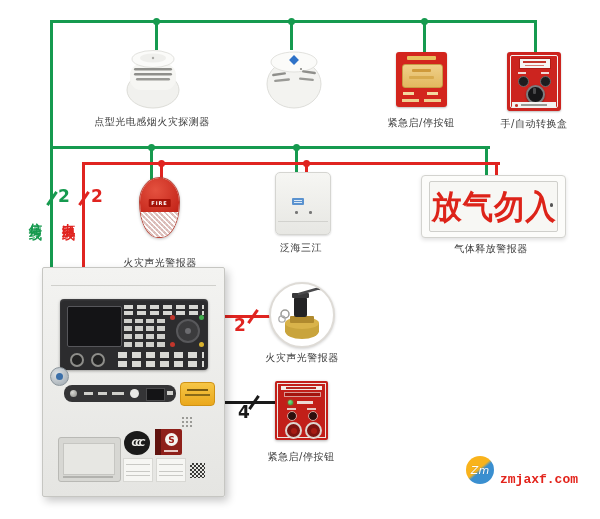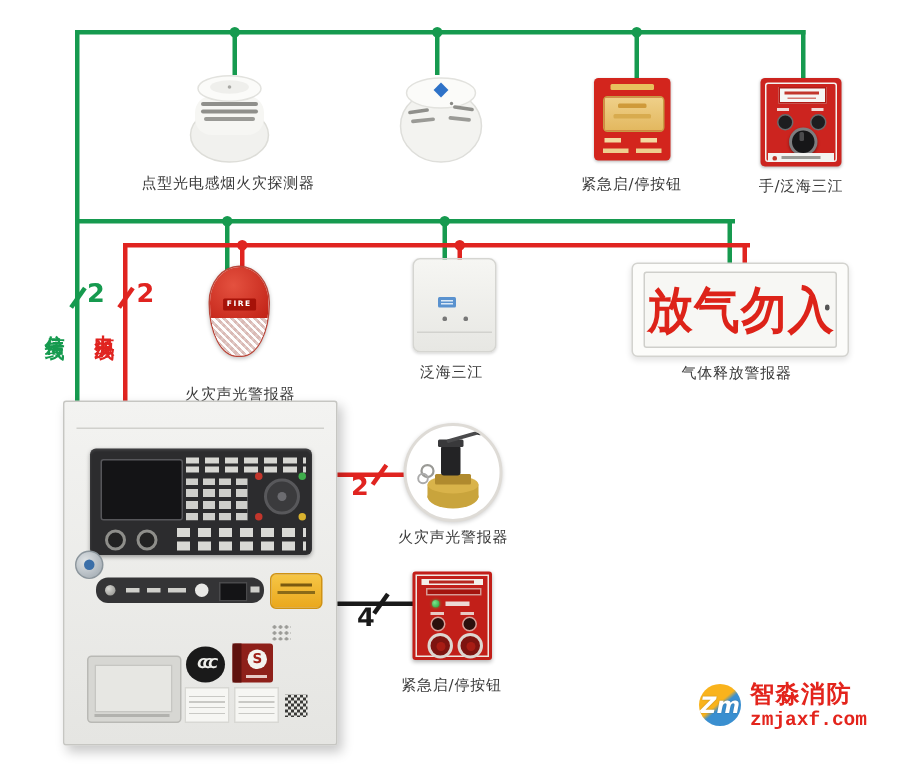--- a/index.html
+++ b/index.html
@@ -112,21 +112,21 @@
     <div class="abs" style="left:11px;top:24px;width:9px;height:9px;border-radius:50%;background:#1d1d1f;border:1px solid #6b6b6d;"></div>
     <div class="abs" style="left:33px;top:24px;width:9px;height:9px;border-radius:50%;background:#1d1d1f;border:1px solid #6b6b6d;"></div>
     <div class="abs" style="left:19px;top:33px;width:15px;height:15px;border-radius:50%;background:#161618;border:2px solid #7d7d7f;box-shadow:0 1px 2px rgba(0,0,0,.4);">
       <div class="abs" style="left:5px;top:1px;width:3px;height:6px;background:#4a4a4c;border-radius:1px;"></div>
     </div>
     <div class="abs" style="left:5px;top:50px;width:44px;height:6px;background:#f3f3f1;">
       <div class="abs" style="left:3px;top:2px;width:3px;height:2.5px;background:#c2362c;border-radius:50%;"></div>
       <div class="abs" style="left:9px;top:2px;width:26px;height:1.8px;background:#9a9a96;"></div>
     </div>
   </div>
-  <div class="cap" style="left:534px;top:117px;">手/泛海三江</div>
+  <div class="cap" style="left:534px;top:117px;">手/自动转换盒</div>
 
   <div class="dev" style="left:139px;top:177px;width:39px;height:59px;border-radius:50% 50% 46% 46% / 40% 40% 58% 58%;overflow:hidden;border:1px solid #b8473b;box-shadow:0 1px 3px rgba(0,0,0,.25);">
     <div class="abs" style="left:0;top:0;right:0;height:60%;background:radial-gradient(circle at 40% 35%,#e4513f,#c02015);"></div>
     <div class="abs" style="left:0;bottom:0;right:0;height:42%;background:
       repeating-linear-gradient(45deg, rgba(255,255,255,.95) 0 1.6px, rgba(205,165,160,.55) 1.6px 3.6px),
       repeating-linear-gradient(-45deg, rgba(255,255,255,.5) 0 1.6px, rgba(225,195,190,.5) 1.6px 3.6px),#f2e4e1;"></div>
     <div class="abs" style="left:50%;top:35%;transform:translateX(-50%);background:#a61208;color:#fff;font-size:5px;font-weight:bold;letter-spacing:1px;padding:1px 3px;border-radius:1px;">FIRE</div>
   </div>
   <div class="cap" style="left:160px;top:256px;">火灾声光警报器</div>
 
@@ -241,19 +241,18 @@
       <div class="abs" style="left:2px;top:2px;right:2px;bottom:2px;background:repeating-linear-gradient(0deg,transparent 0 3px,#c9c9c5 3px 3.8px);"></div>
     </div>
     <div class="abs" style="left:113px;top:190px;width:28px;height:22px;background:#f6f6f3;border:1px solid #d8d8d4;">
       <div class="abs" style="left:2px;top:2px;right:2px;bottom:2px;background:repeating-linear-gradient(0deg,transparent 0 3px,#c9c9c5 3px 3.8px);"></div>
     </div>
     <div class="abs" style="left:147px;top:195px;width:15px;height:15px;background-image:repeating-conic-gradient(#3a3a38 0 25%,#e8e8e4 0 50%);background-size:4px 4px;"></div>
   </div>
 
   <div class="dev" style="left:466px;top:450px;width:130px;height:42px;">
     <div class="abs" style="left:0;top:6px;width:28px;height:28px;border-radius:50%;overflow:hidden;background:linear-gradient(140deg,#f9b31c 0 46%,#3a8fd0 54% 100%);display:flex;align-items:center;justify-content:center;">
-      <span style="color:#fff;font-size:15px;font-weight:bold;font-style:italic;text-shadow:0 0 1px rgba(0,0,0,.3);text-align:right;">Zm</span>
-    </div>
-    <div class="abs" style="left:34px;top:3px;color:#e3241c;font-size:16px;font-weight:bold;letter-spacing:1px;white-space:nowrap;">智淼消防</div>
+      <span style="color:#fff;font-size:11px;font-weight:normal;font-style:italic;text-shadow:0 0 1px rgba(0,0,0,.3);text-align:right;">Zm</span>
+    </div>
     <div class="abs" style="left:34px;top:22px;color:#e3241c;font-size:13px;font-weight:bold;font-family:Liberation Mono, monospace;white-space:nowrap;">zmjaxf.com</div>
   </div>
 
 </div>
 
 </body></html>

